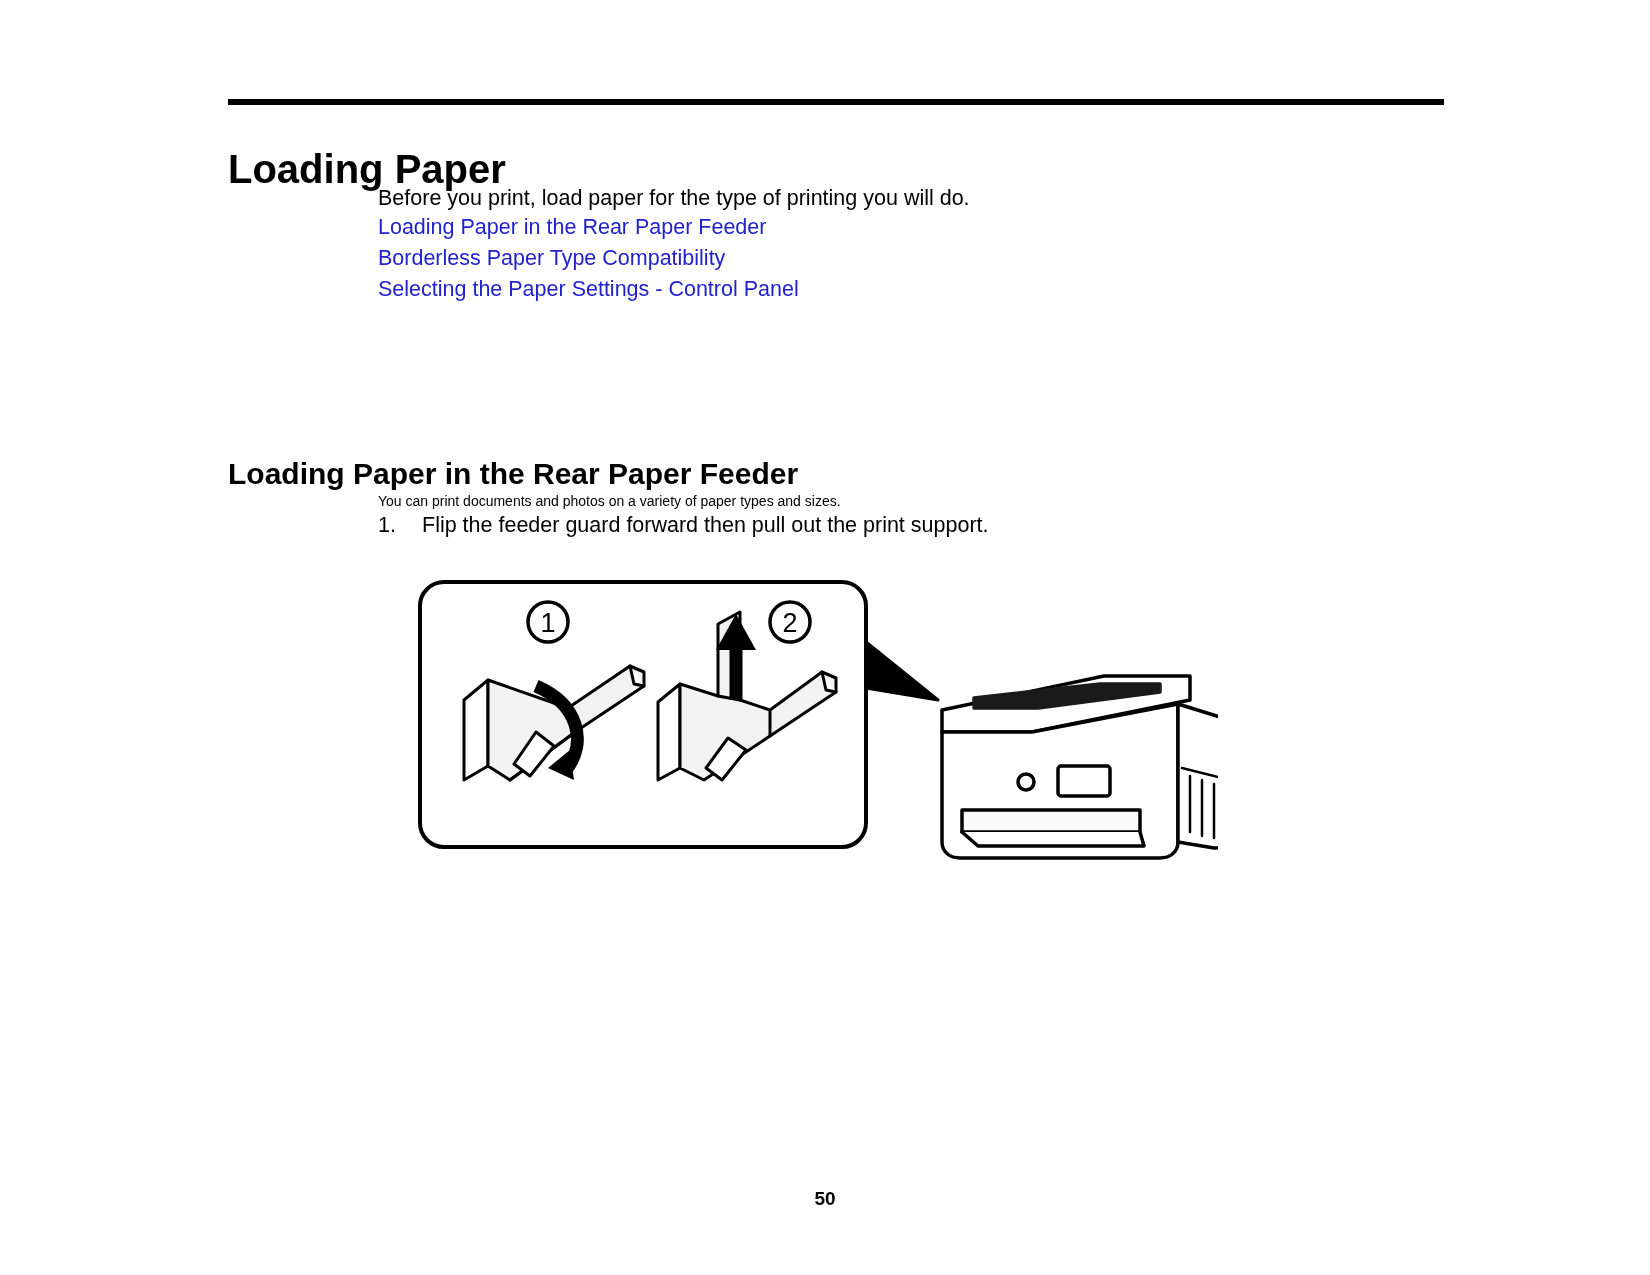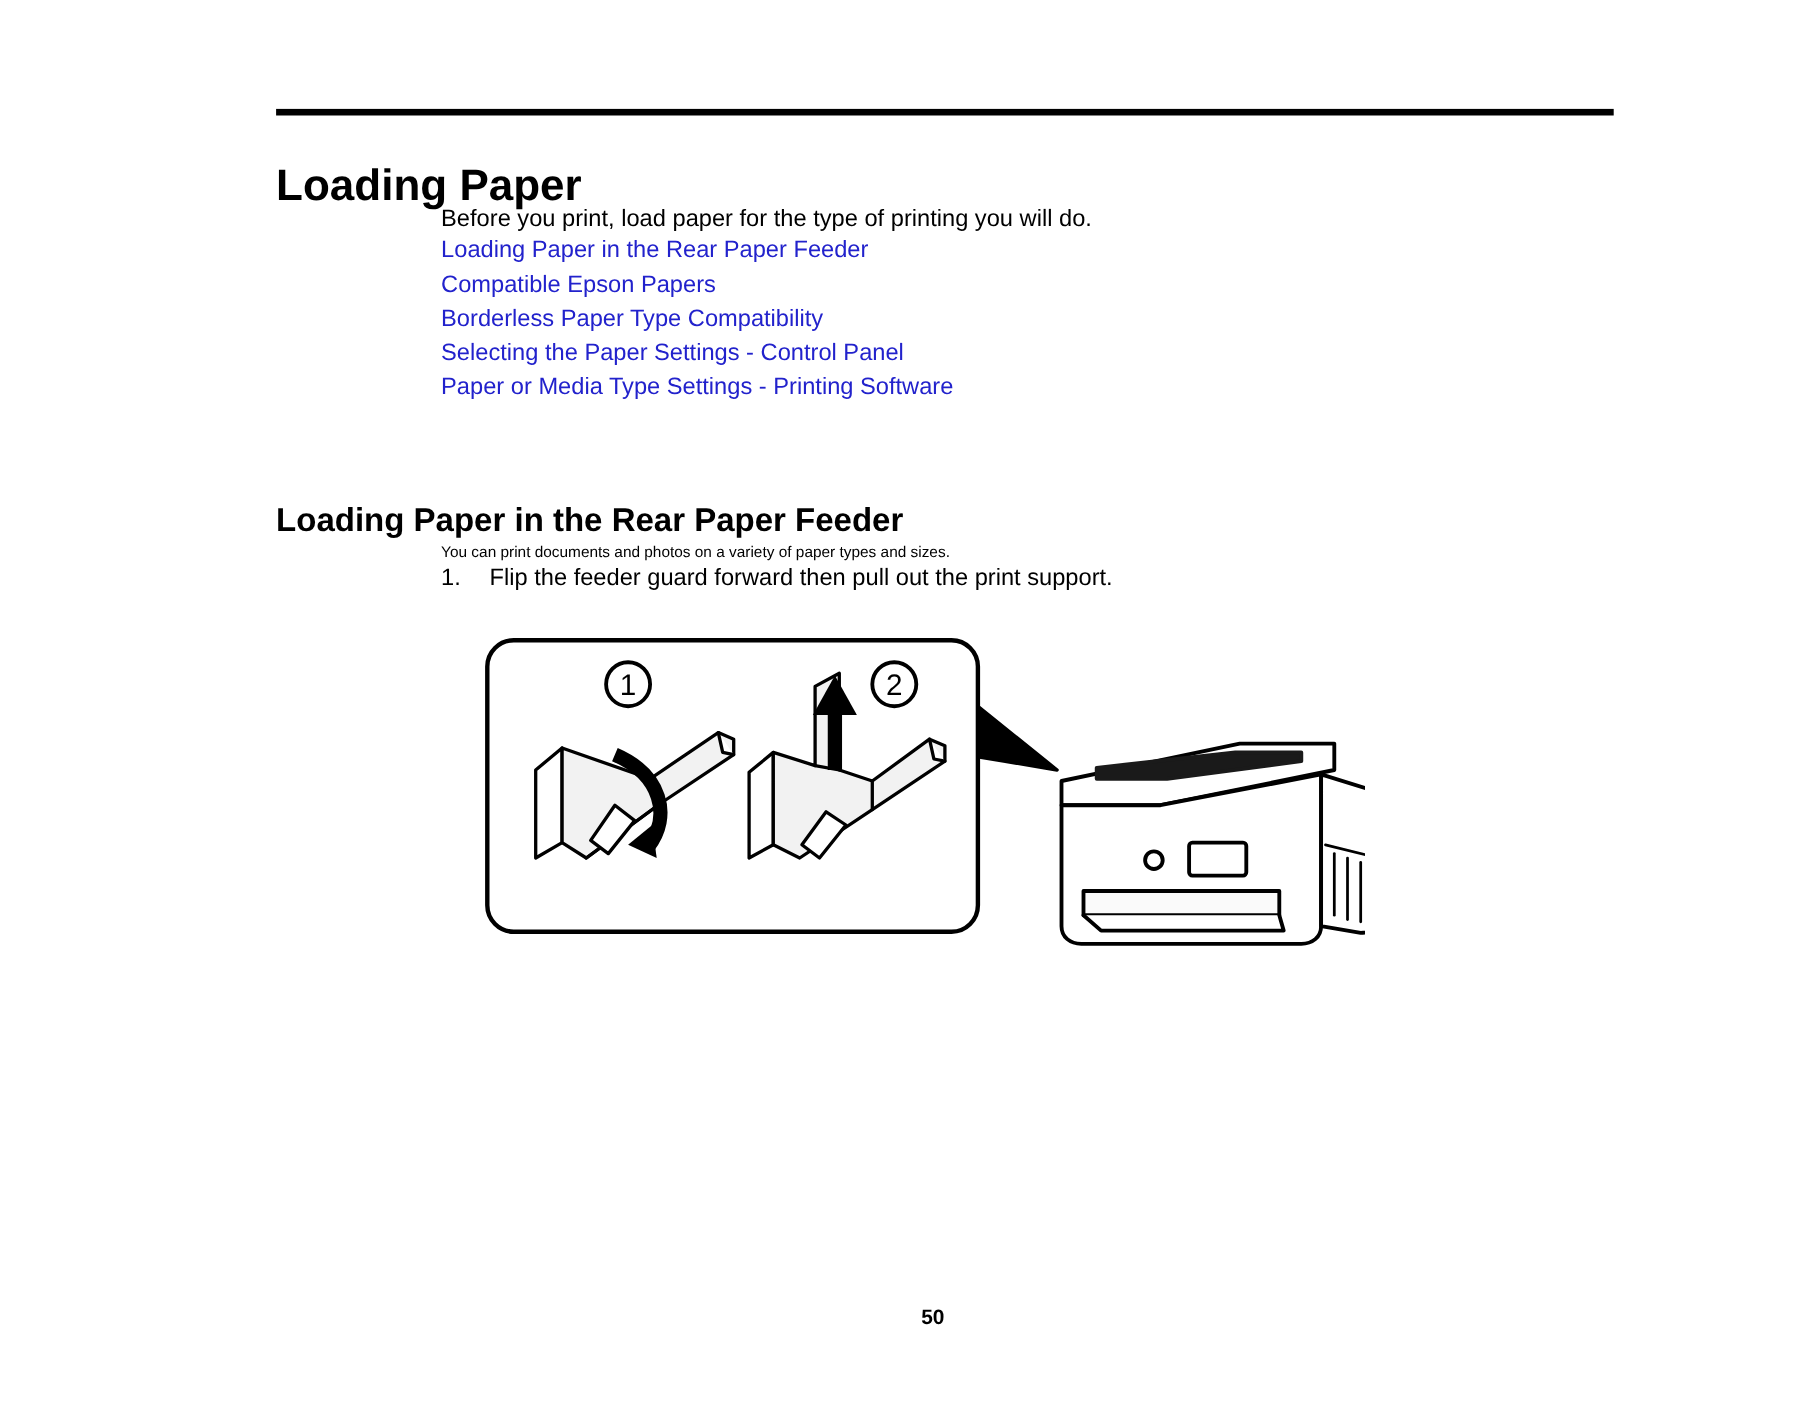--- a/index.html
+++ b/index.html
@@ -12,21 +12,20 @@
     background: #ffffff;
     font-family: "Liberation Sans", sans-serif;
     color: #000000;
     position: relative;
     overflow: hidden;
   }
   .page {
     position: relative;
     width: 1368px;
     height: 1275px;
-    margin-left: 23px;
   }
   .rule {
     position: absolute;
     left: 228px;
     top: 99px;
     width: 1216px;
     height: 6px;
     background: #000000;
   }
   .h1 {
@@ -110,24 +109,22 @@
 <div class="page">
 
   <div class="rule"></div>
 
   <h1 class="h1">Loading Paper</h1>
 
   <p class="intro">Before you print, load paper for the type of printing you will do.</p>
 
   <nav class="toc">
     <a href="#">Loading Paper in the Rear Paper Feeder</a>
-    <a href="#">Compatible Epson Papers</a>
     <a href="#">Borderless Paper Type Compatibility</a>
     <a href="#">Selecting the Paper Settings - Control Panel</a>
-    <a href="#">Paper or Media Type Settings - Printing Software</a>
   </nav>
 
   <h2 class="h2">Loading Paper in the Rear Paper Feeder</h2>
 
   <p class="body-text">You can print documents and photos on a variety of paper types and sizes.</p>
 
   <div class="step">
     <span class="step-num">1.</span>
     <span>Flip the feeder guard forward then pull out the print support.</span>
   </div>

